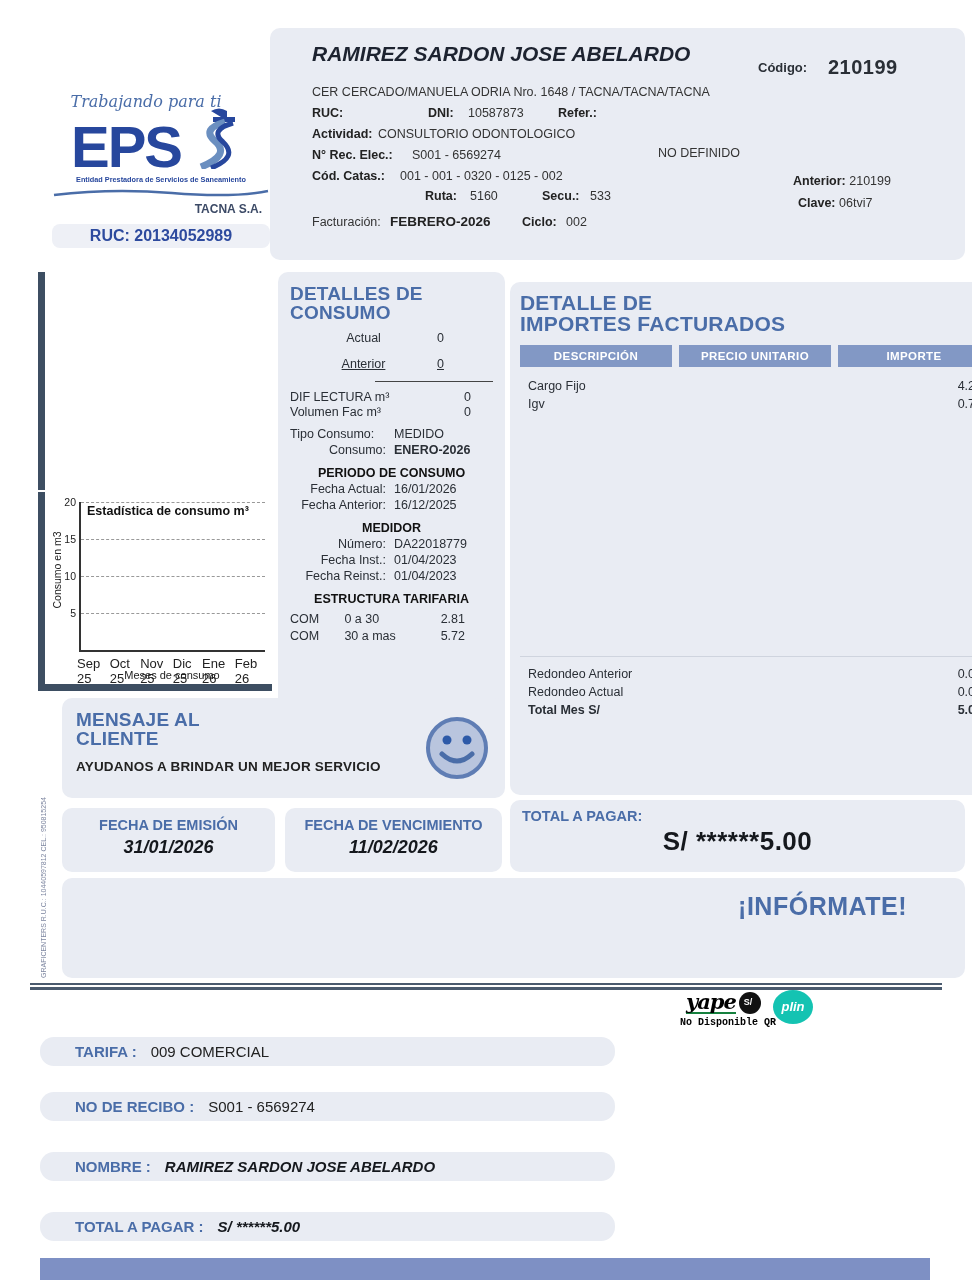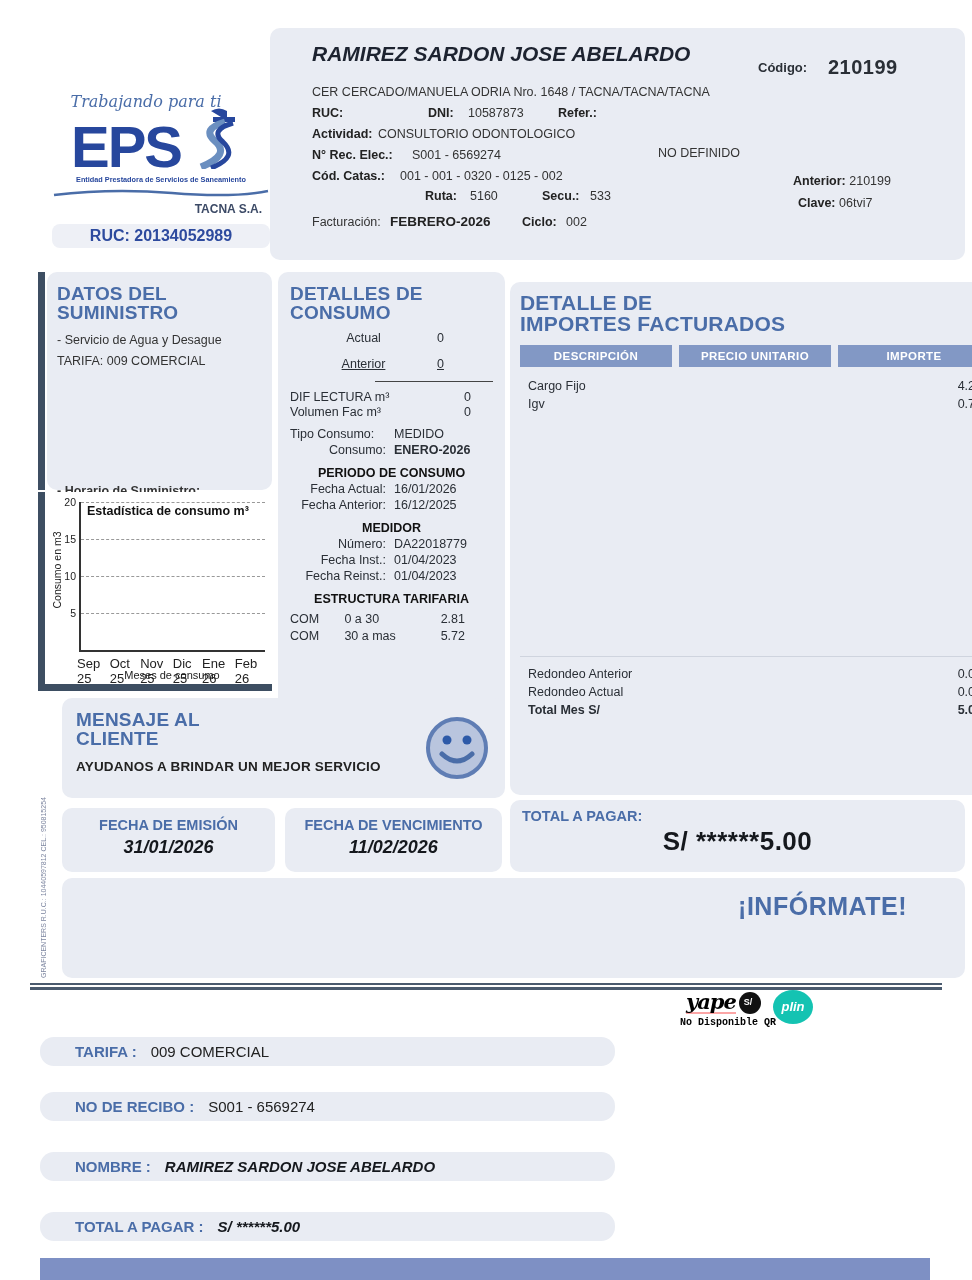--- a/index.html
+++ b/index.html
@@ -89,21 +89,21 @@
   
   #printer-info { position:absolute; left:40px; top:978px; width:0; height:0; }
   #printer-info span { display:block; width:210px; font-size:7px; color:#7d86a0; transform:rotate(-90deg); transform-origin:left top; white-space:nowrap; }
 
   
   #divider-top { position:absolute; left:30px; top:983px; width:912px; height:2px; background:#4a5a6e; }
   #divider-bottom { position:absolute; left:30px; top:987px; width:912px; height:3px; background:#4a5a6e; }
 
   
   #yape-wrap { position:absolute; left:686px; top:992px; display:flex; align-items:center; }
-  #yape-text { font-family:"DejaVu Serif", serif; font-weight:bold; font-style:italic; font-size:21px; color:#000; letter-spacing:-1px; border-bottom:2px solid #fca5a5; line-height:.95; }
+  #yape-text { font-family:"DejaVu Serif", serif; font-weight:bold; font-style:italic; font-size:21px; color:#000; letter-spacing:-1px; border-bottom:2px solid #15803d; line-height:.95; }
   #yape-badge { width:22px; height:22px; border-radius:50%; background:#111; margin-left:3px; position:relative; }
   #yape-badge::after { content:"S/"; color:#fff; font-size:9px; font-weight:bold; position:absolute; left:5px; top:5px; }
   #no-qr { position:absolute; left:680px; top:1017px; font-family:"Liberation Mono", monospace; font-size:10px; font-weight:bold; color:#000; }
   #plin-badge { position:absolute; left:773px; top:990px; width:40px; height:34px; border-radius:50%; background:#14c3b2; color:#fff; font-weight:bold; font-size:13px; text-align:center; line-height:34px; font-style:italic; }
 
   
   .foot-row { position:absolute; left:40px; width:575px; height:29px; background:#e9ecf3; border-radius:14px; display:flex; align-items:center; padding-left:35px; }
   .foot-label { color:#4a6da8; font-weight:bold; font-size:15px; }
   .foot-value { font-size:15px; color:#222; margin-left:14px; }
   .foot-value.it { font-style:italic; font-weight:bold; color:#15181d; }
@@ -172,30 +172,20 @@
       <span>06tvi7</span>
     </div>
 
     <div class="abs hline" style="left:42px; top:187px;">Facturación:</div>
     <div class="abs hline hlabel" style="left:120px; top:186px; font-size:13.5px;">FEBRERO-2026</div>
     <div class="abs hline hlabel" style="left:252px; top:187px;">Ciclo:</div>
     <div class="abs hline" style="left:296px; top:187px;">002</div>
   </div>
 
   <div id="bar-datos" class="navy"></div>
-  <div id="datos-box" class="panel">
-    <div class="sec-title">
-      <div>DATOS DEL</div>
-      <div>SUMINISTRO</div>
-    </div>
-    <div class="small-txt" style="margin-top:10px;">- Servicio de Agua y Desague</div>
-    <div class="small-txt">TARIFA: 009 COMERCIAL</div>
-    <div class="small-txt" style="margin-top:116px; font-weight:bold;">- Horario de Suministro:</div>
-    <div class="small-txt" style="margin-top:2px; font-size:12px;">Abast. 00:00am a 22:00pm</div>
-  </div>
 
   <div id="bar-chart" class="navy"></div>
   <div id="bar-chart-bottom" class="navy"></div>
   <div id="chart-box">
     <div id="ylabel">Consumo en m3</div>
     <div class="ytick" style="top:4px;">20</div>
     <div class="ytick" style="top:41px;">15</div>
     <div class="ytick" style="top:78px;">10</div>
     <div class="ytick" style="top:115px;">5</div>
     <div id="plot">

